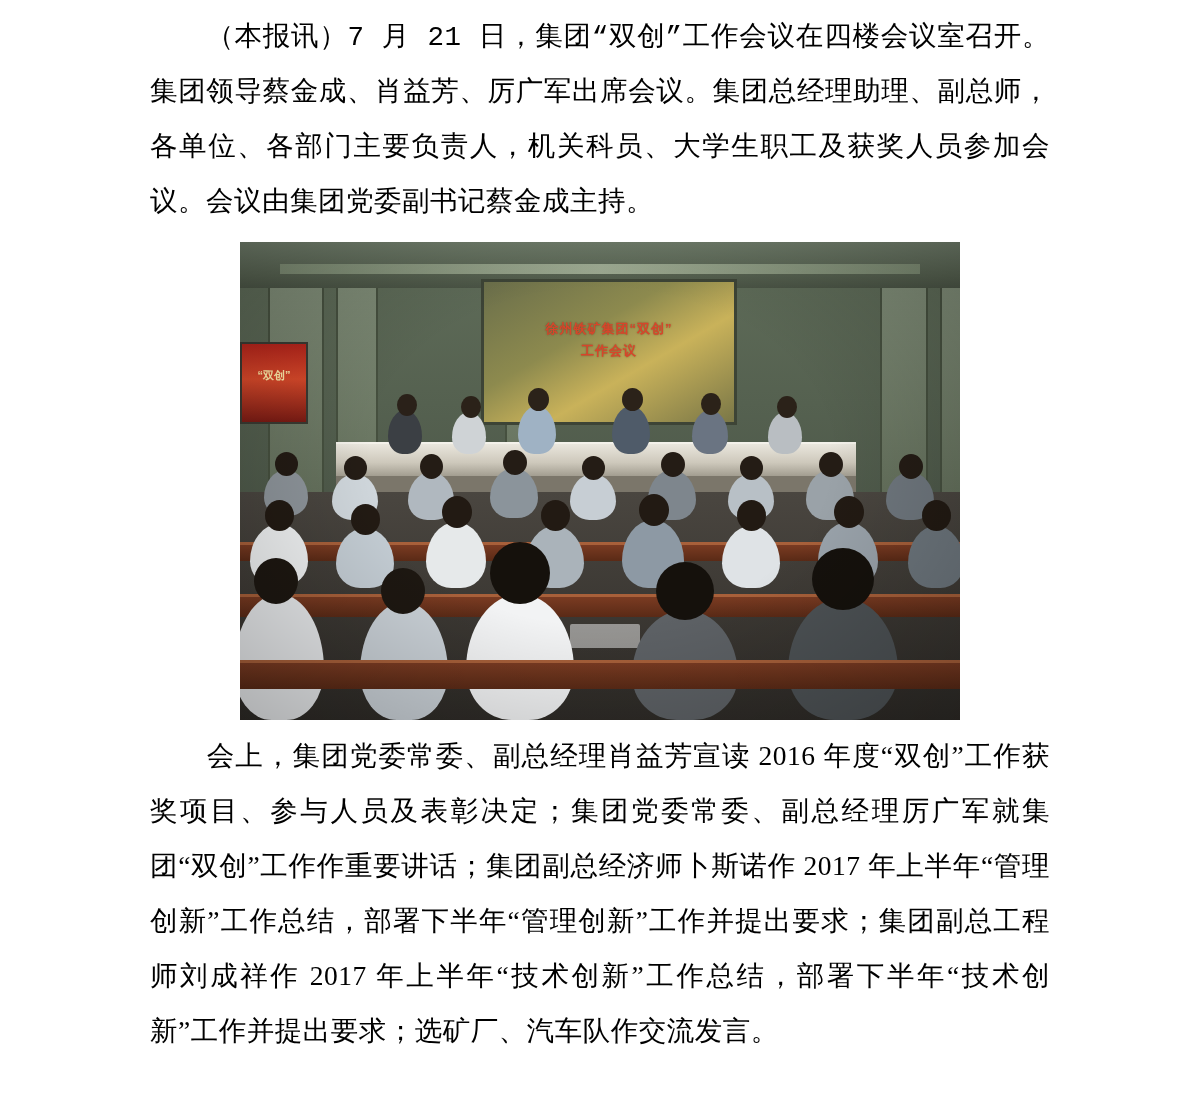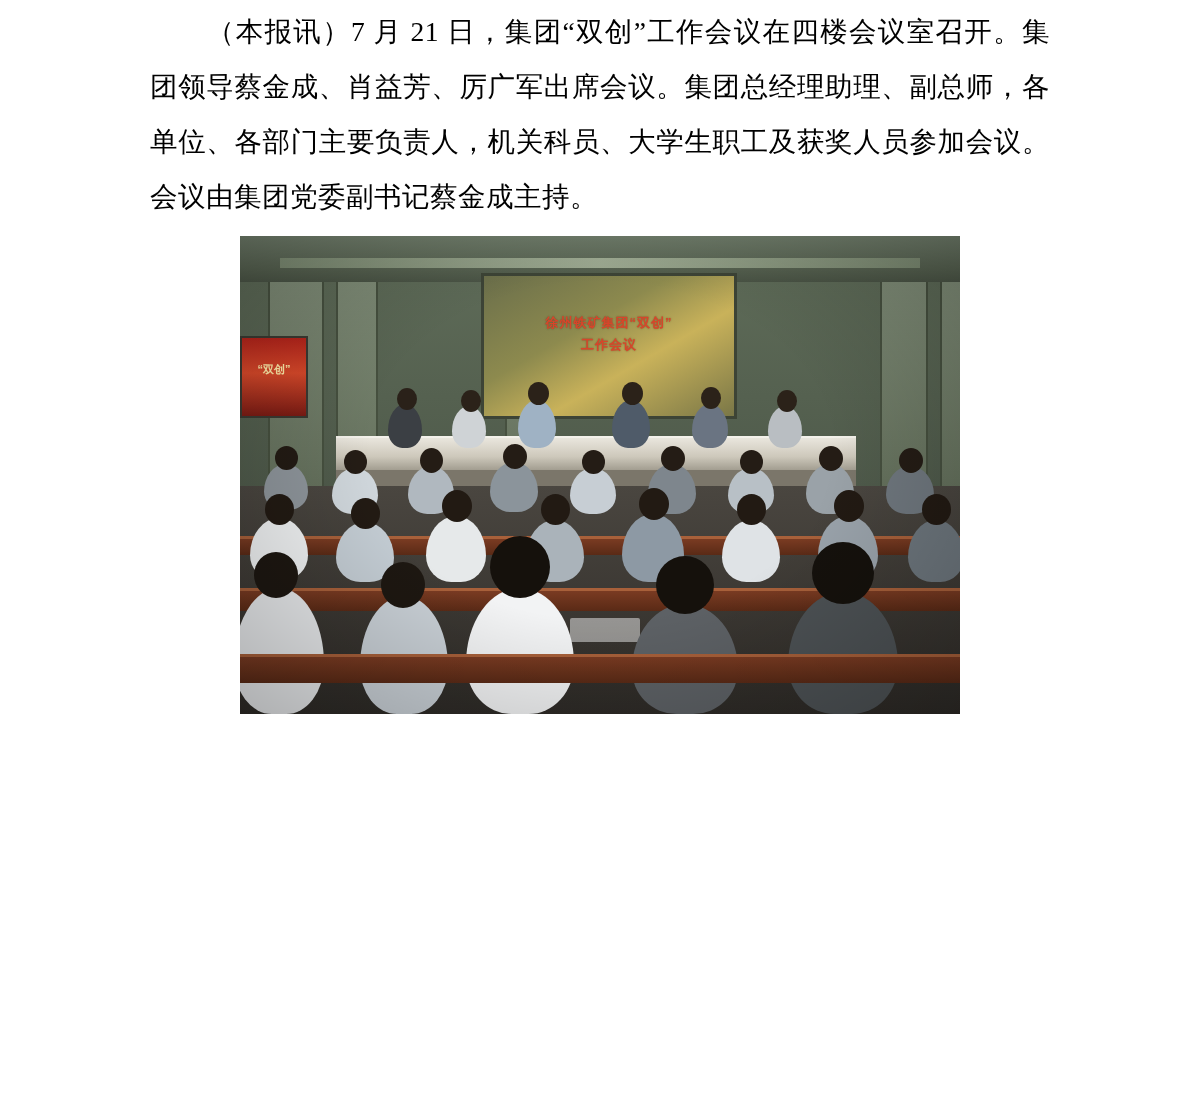--- a/index.html
+++ b/index.html
@@ -23,21 +23,22 @@
   }
   .para {
     font-size: 27.5px;
     line-height: 55px;
     text-align: justify;
     text-justify: inter-ideograph;
     letter-spacing: 0.5px;
     margin: 0;
   }
   .para.first {
-    padding-top: 4px;
+    padding-top: 10px;
+    font-family: Liberation Mono, monospace;
   }
   .indent {
     display: inline-block;
     width: 56px;
   }
   .figure {
     margin: 12px 0 8px 0;
     display: flex;
     justify-content: center;
   }
@@ -290,14 +291,15 @@
 
       <div class="person" style="left:548px;top:356px;width:110px;height:122px;background:#4d5255;"></div>
       <div class="head" style="left:572px;top:306px;width:62px;height:62px;background:#15110c;"></div>
 
       <div class="seat-row sr3"></div>
 
       <div class="vignette"></div>
     </div>
   </div>
 
+  <p class="para"><span class="indent"></span><span>会上，集团党委常委、副总经理肖益芳宣读 2016 年度“双创”工作获奖项目、参与人员及表彰决定；集团党委常委、副总经理厉广军就集团“双创”工作作重要讲话；集团副总经济师卜斯诺作 2017 年上半年“管理创新”工作总结，部署下半年“管理创新”工作并提出要求；集团副总工程师刘成祥作 2017 年上半年“技术创新”工作总结，部署下半年“技术创新”工作并提出要求；选矿厂、汽车队作交流发言。</span></p>
 
 </div>
 
 </body></html>

